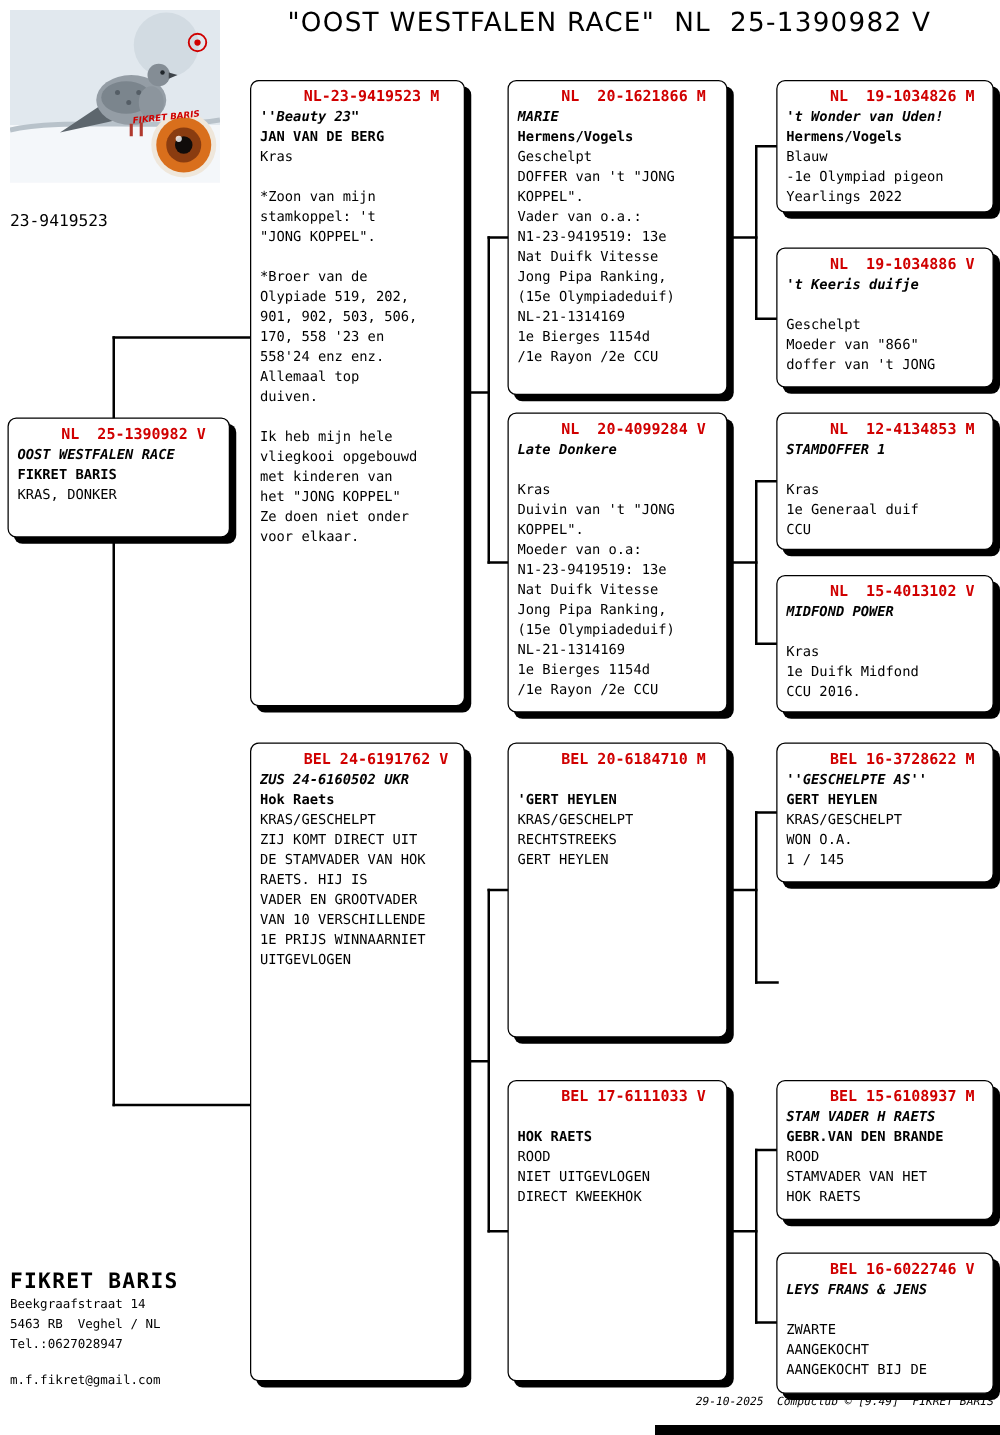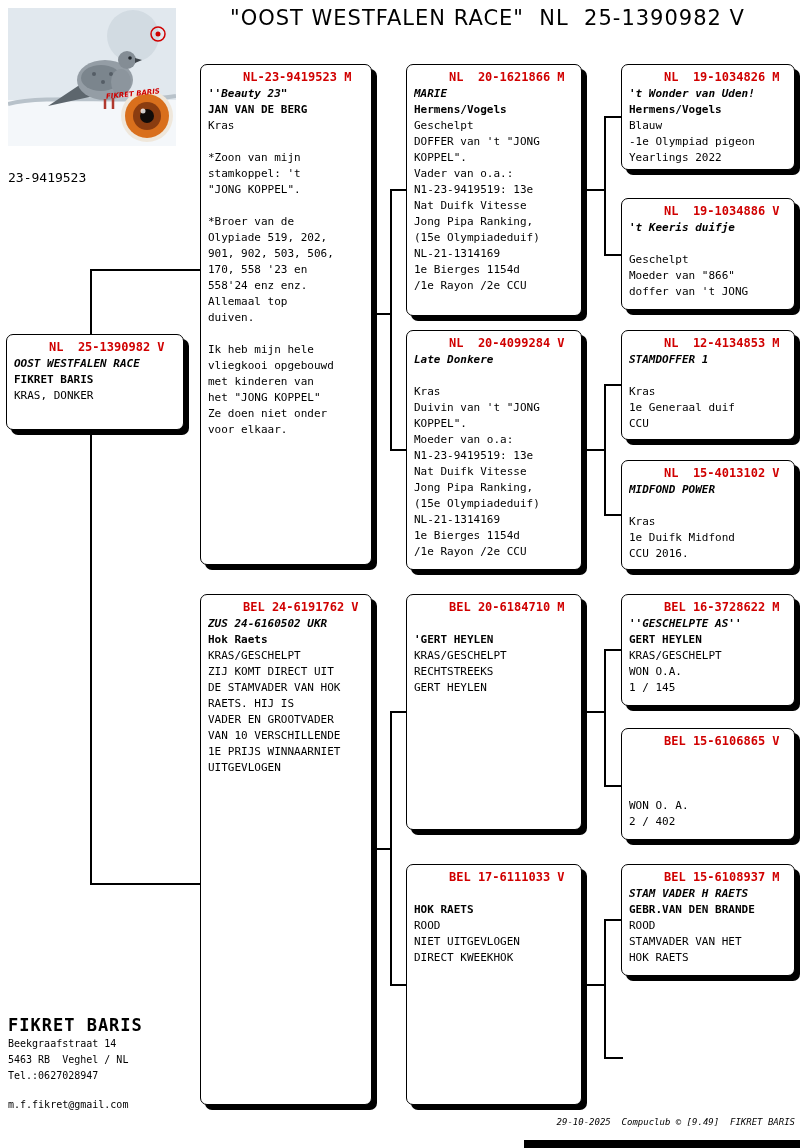--- a/index.html
+++ b/index.html
@@ -251,36 +251,36 @@
       <div class="bl">CCU 2016.</div>
     </div>
   <div class="pbox" style="left:621px;top:594px;width:174px;height:112px">
       <div class="bl ring">BEL 16-3728622 M</div>
       <div class="bl pname">''GESCHELPTE AS''</div>
       <div class="bl fancier">GERT HEYLEN</div>
       <div class="bl">KRAS/GESCHELPT</div>
       <div class="bl">WON O.A.</div>
       <div class="bl">1 / 145</div>
     </div>
-  <div class="pbox" style="left:621px;top:728px;width:174px;height:112px">
-      <div class="bl ring">BEL 15-6106865 V</div>
-      <div class="bl pname">&nbsp;</div>
-      <div class="bl fancier">&nbsp;</div>
-      <div class="bl">&nbsp;</div>
-      <div class="bl">WON O. A.</div>
-      <div class="bl">2 / 402</div>
-    </div>
   <div class="pbox" style="left:621px;top:864px;width:174px;height:112px">
       <div class="bl ring">BEL 15-6108937 M</div>
       <div class="bl pname">STAM VADER H RAETS</div>
       <div class="bl fancier">GEBR.VAN DEN BRANDE</div>
       <div class="bl">ROOD</div>
       <div class="bl">STAMVADER VAN HET</div>
       <div class="bl">HOK RAETS</div>
     </div>
+  <div class="pbox" style="left:621px;top:1002px;width:174px;height:113px">
+      <div class="bl ring">BEL 16-6022746 V</div>
+      <div class="bl pname">LEYS FRANS &amp; JENS</div>
+      <div class="bl fancier">&nbsp;</div>
+      <div class="bl">ZWARTE</div>
+      <div class="bl">AANGEKOCHT</div>
+      <div class="bl">AANGEKOCHT BIJ DE</div>
+    </div>
 
   <div class="contact">
     <div class="cname">FIKRET BARIS</div>
     <div class="cline">Beekgraafstraat 14</div>
     <div class="cline">5463 RB  Veghel / NL</div>
     <div class="cline">Tel.:0627028947</div>
     <div class="cline cemail">m.f.fikret@gmail.com</div>
   </div>
 
   <div class="footer">29-10-2025  Compuclub © [9.49]  FIKRET BARIS</div>

